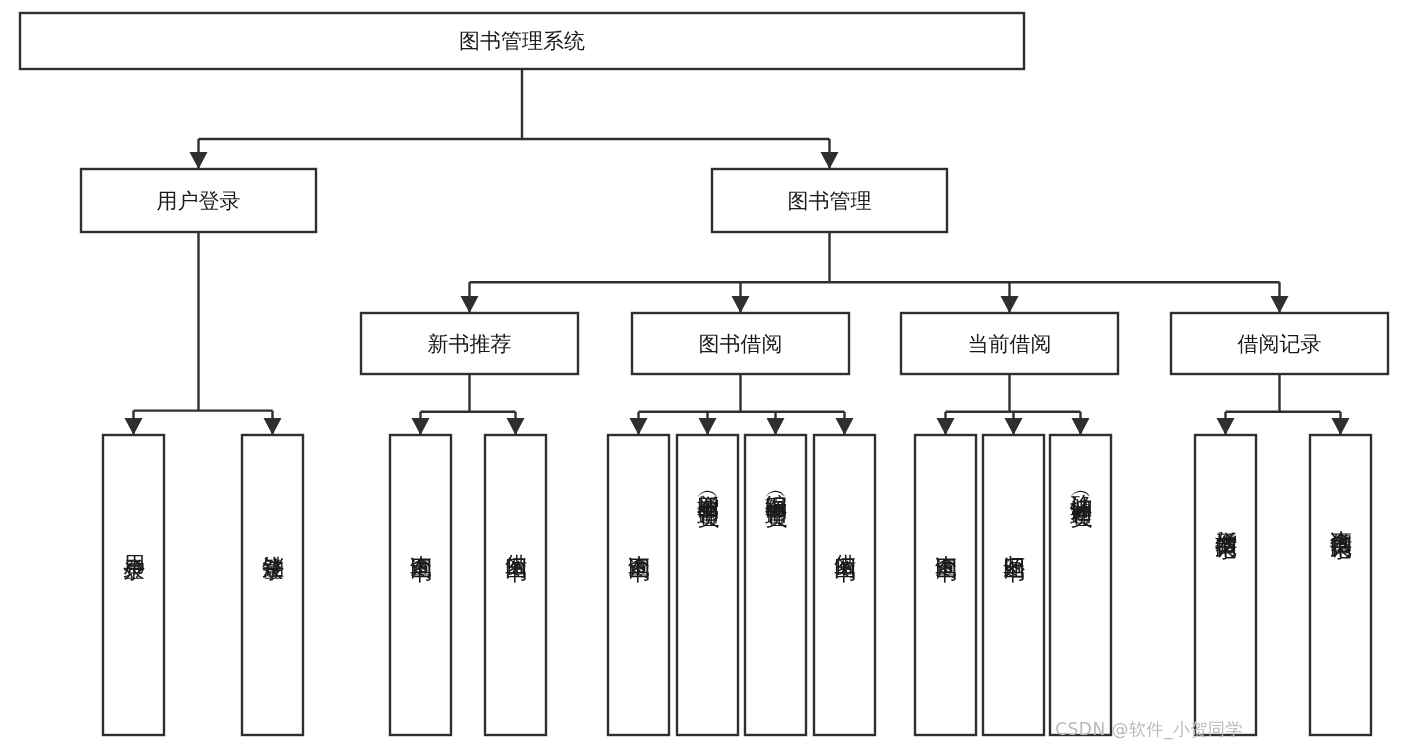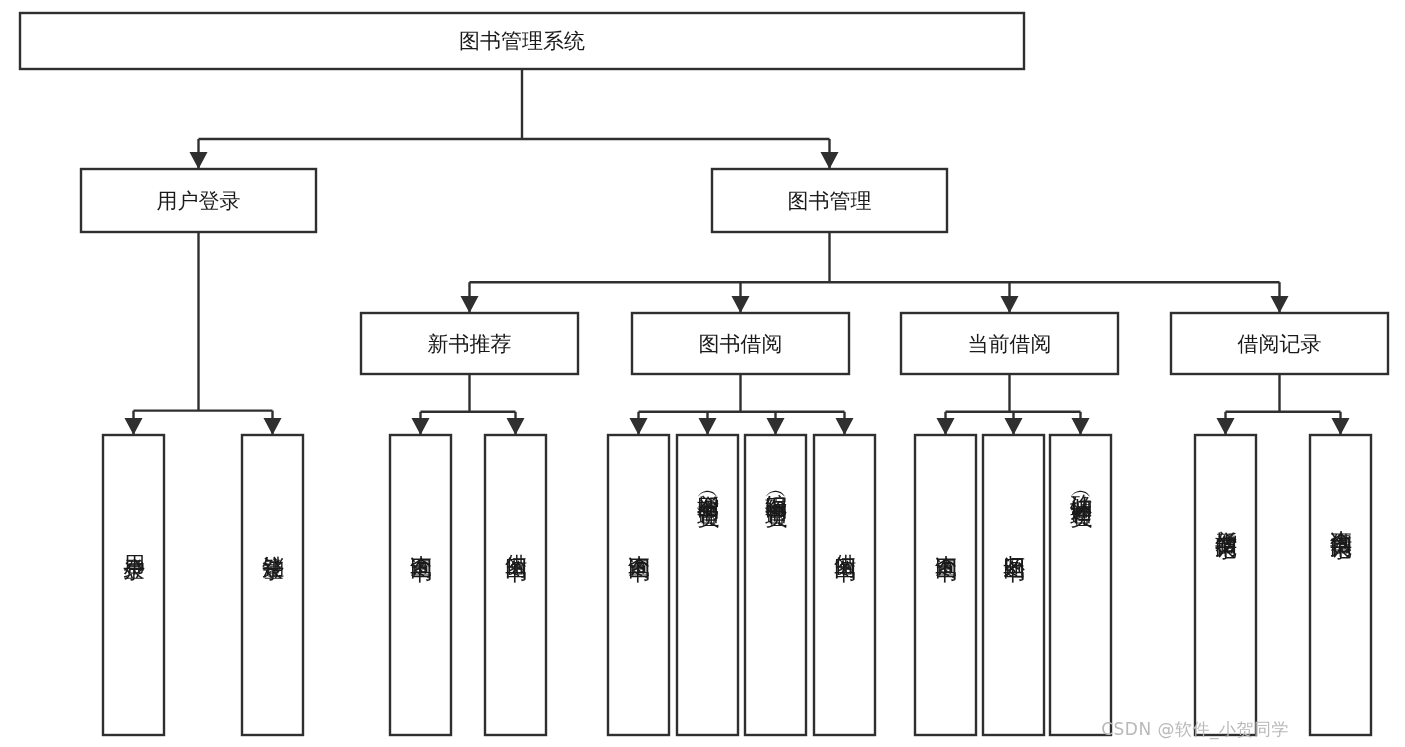--- a/index.html
+++ b/index.html
@@ -11,21 +11,20 @@
     width: 1405px;
     height: 747px;
     font-family: "DejaVu Sans", "Liberation Sans", sans-serif;
     overflow: hidden;
     position: relative;
   }
   #diagram-root {
     position: relative;
     width: 1257px;
     height: 747px;
-    padding-left: 46px;
   }
   svg#flow-svg {
     position: absolute;
     left: 0;
     top: 0;
     width: 1405px;
     height: 747px;
   }
   .node-box {
     fill: #ffffff;

